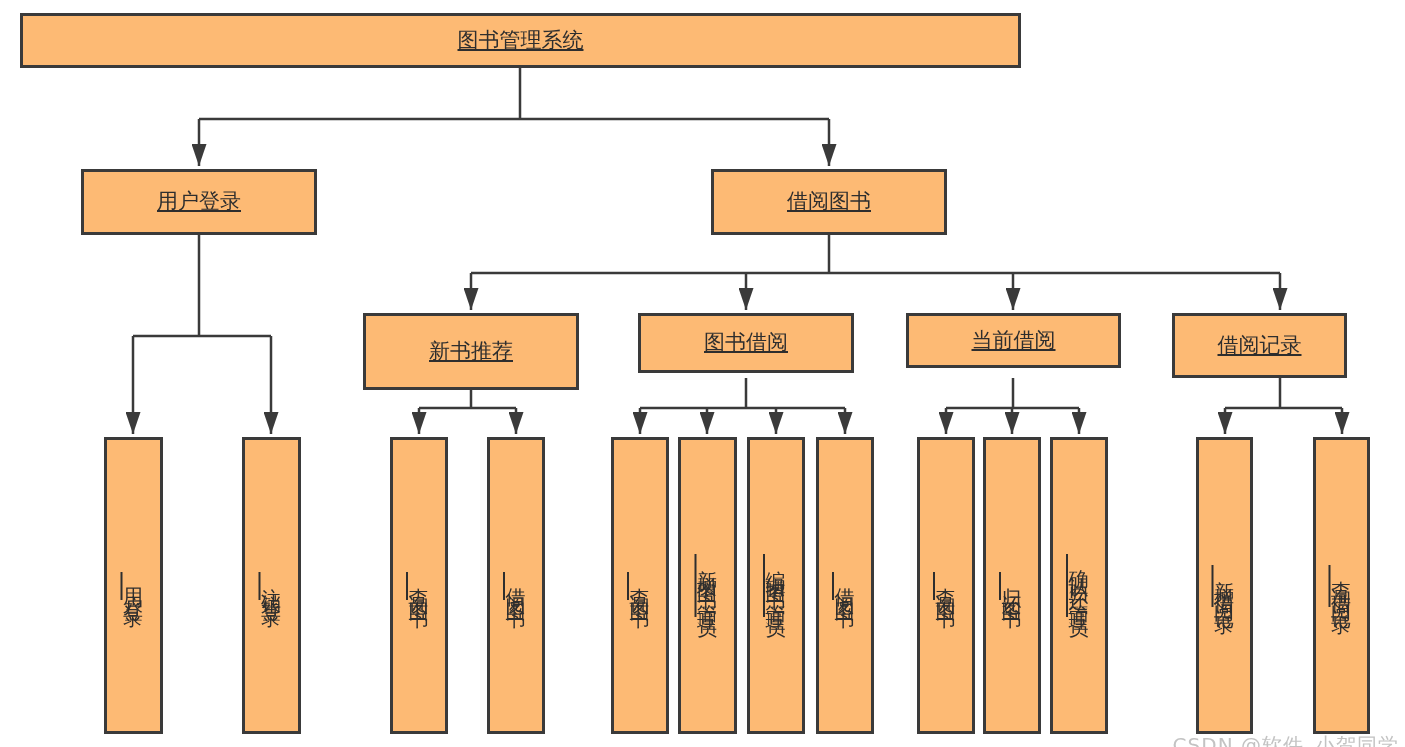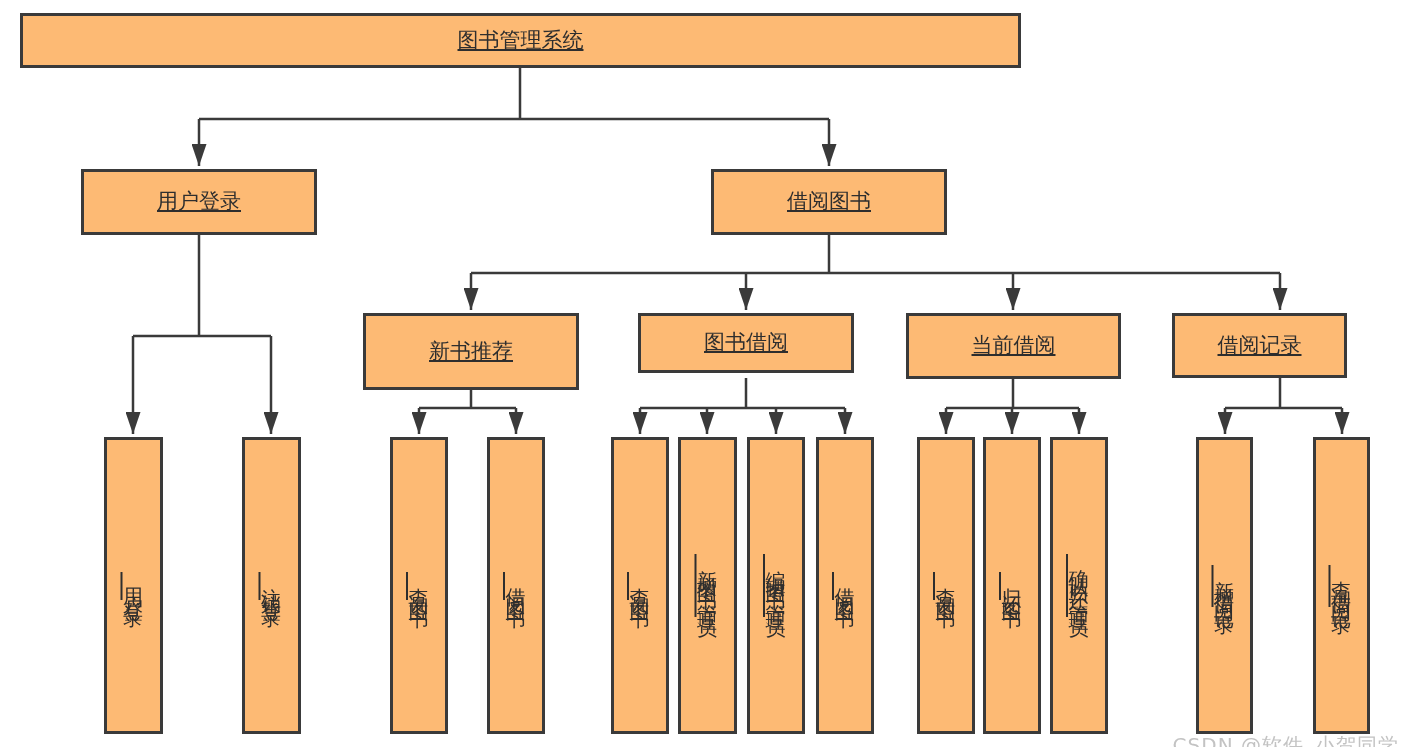--- a/index.html
+++ b/index.html
@@ -87,21 +87,21 @@
     </g>
   </svg>
 
   <div class="node" style="left:20px;top:13px;width:1001px;height:55px">图书管理系统</div>
 
   <div class="node" style="left:81px;top:169px;width:236px;height:66px">用户登录</div>
   <div class="node" style="left:711px;top:169px;width:236px;height:66px">借阅图书</div>
 
   <div class="node" style="left:363px;top:313px;width:216px;height:77px">新书推荐</div>
   <div class="node" style="left:638px;top:313px;width:216px;height:60px">图书借阅</div>
-  <div class="node" style="left:906px;top:313px;width:215px;height:66px">当前借阅</div>
+  <div class="node" style="left:906px;top:313px;width:215px;height:55px">当前借阅</div>
   <div class="node" style="left:1172px;top:313px;width:175px;height:65px">借阅记录</div>
 
   <div class="node leaf" style="left:104px;top:437px;width:59px;height:297px">用户登录</div>
   <div class="node leaf" style="left:242px;top:437px;width:59px;height:297px">注销登录</div>
 
   <div class="node leaf" style="left:390px;top:437px;width:58px;height:297px">查询图书</div>
   <div class="node leaf" style="left:487px;top:437px;width:58px;height:297px">借阅图书</div>
 
   <div class="node leaf" style="left:611px;top:437px;width:58px;height:297px">查询图书</div>
   <div class="node leaf" style="left:678px;top:437px;width:59px;height:297px">新增图书（管理员）</div>

